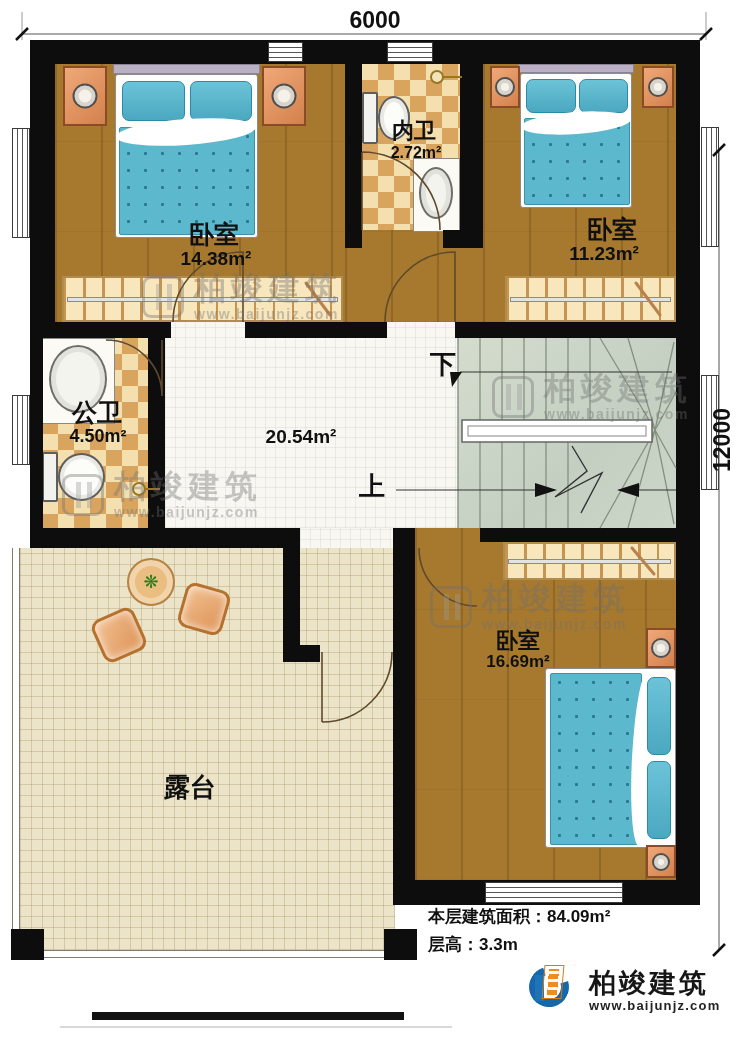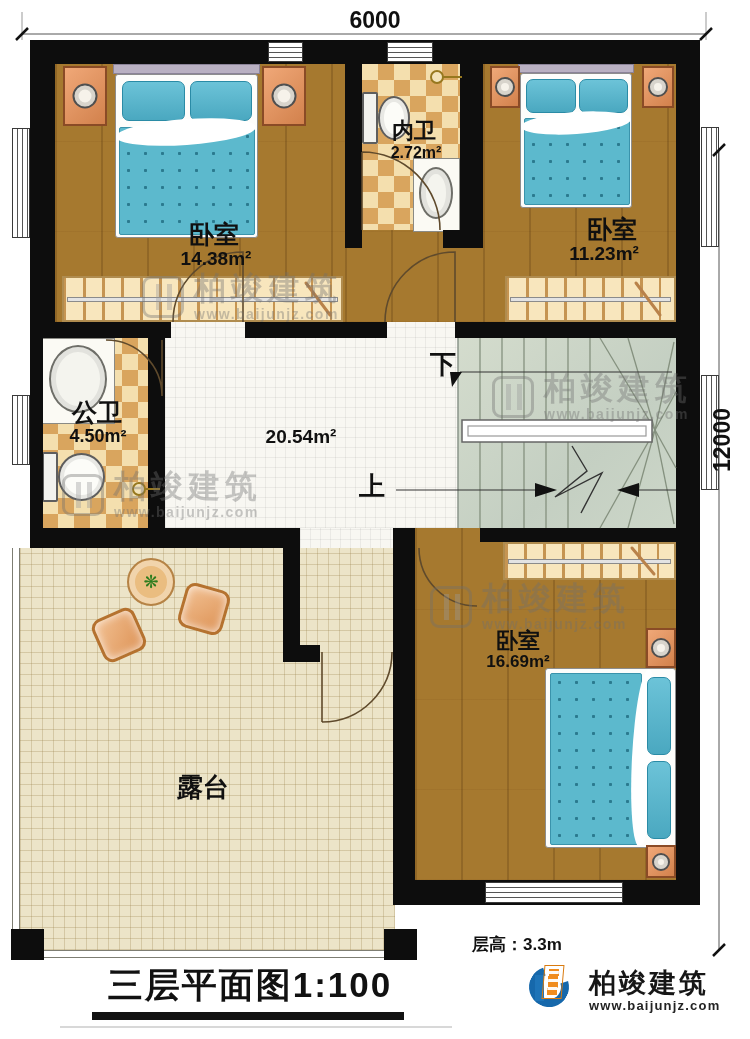--- a/index.html
+++ b/index.html
@@ -299,28 +299,28 @@
   <div class="label" style="left:604px;top:254px;font-size:19px;">11.23m²</div>
 
   <div class="label" style="left:97px;top:412px;font-size:25px;">公卫</div>
   <div class="label" style="left:98px;top:436px;font-size:18px;">4.50m²</div>
 
   <div class="label" style="left:301px;top:437px;font-size:19px;">20.54m²</div>
 
   <div class="label" style="left:518px;top:641px;font-size:22px;">卧室</div>
   <div class="label" style="left:518px;top:662px;font-size:17px;">16.69m²</div>
 
-  <div class="label" style="left:203px;top:787px;font-size:26px;">露台</div>
+  <div class="label" style="left:190px;top:787px;font-size:26px;">露台</div>
 
   <div class="label" style="left:443px;top:364px;font-size:26px;">下</div>
   <div class="label" style="left:372px;top:486px;font-size:26px;">上</div>
 
-  <div class="info" style="left:428px;top:933px;margin-left:44px;">层高：3.3m</div>
-
-  <div class="title">三层平面图1:100</div>
+  <div class="info" style="left:428px;top:905px;">本层建筑面积：84.09m²</div>
+  <div class="info" style="left:428px;top:933px;">层高：3.3m</div>
+
   <div class="title-bar"></div>
   <div class="title-thin"></div>
 
   <div class="logo">
     <div class="logo-mark">
       <div class="logo-cres"></div>
         <div class="logo-bld2"></div>
         <div class="logo-bld"></div>
     </div>
     <div class="logo-texts">

